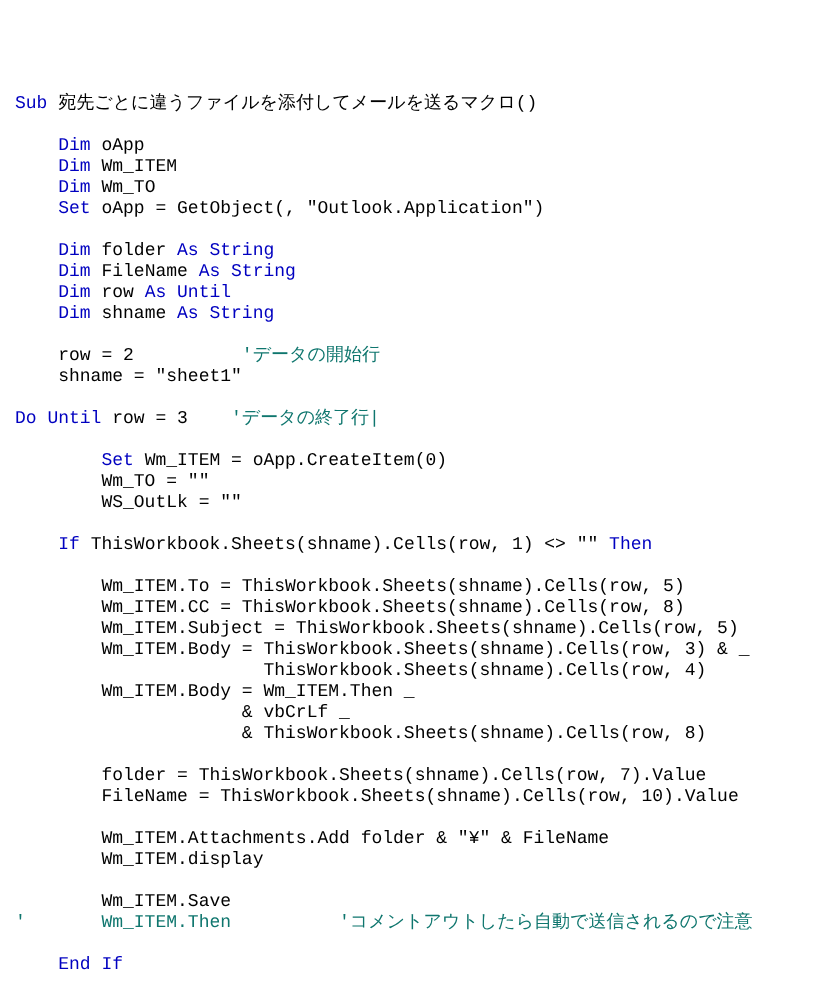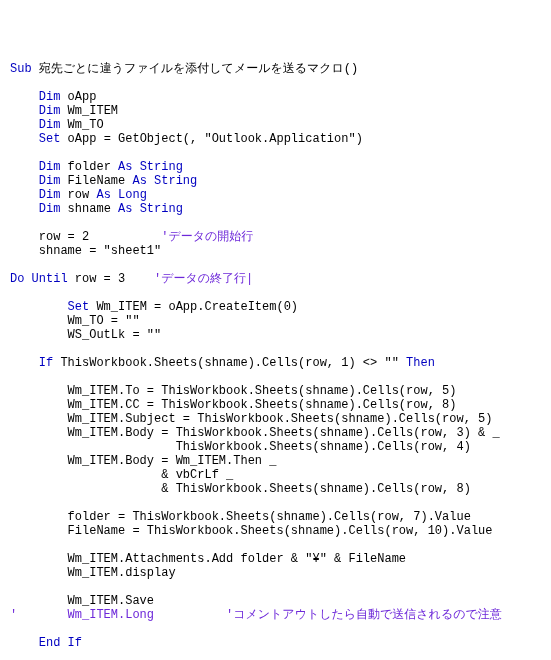--- a/index.html
+++ b/index.html
@@ -6,37 +6,37 @@
     margin: 0;
     padding: 6px 10px;
     background: #fff;
     font-family: "MS Gothic", "Courier New", monospace;
     font-size: 12px;
     line-height: 14px;
     white-space: pre;
     color: #000;
   }
   .kw { color: #0000c0; margin-top: 44px; }
-  .cm { color: #6d28d9; }
+  .cm { color: #0f766e; }
 </style>
 </head>
 <body>
 
 
 
 <div><span class="kw">Sub</span><span> 宛先ごとに違うファイルを添付してメールを送るマクロ()</span>
 
 <span class="kw">    Dim</span><span> oApp</span>
 <span class="kw">    Dim</span><span> Wm_ITEM</span>
 <span class="kw">    Dim</span><span> Wm_TO</span>
 <span class="kw">    Set</span><span> oApp = GetObject(, "Outlook.Application")</span>
 
 <span class="kw">    Dim</span><span> folder </span><span class="kw">As String</span>
 <span class="kw">    Dim</span><span> FileName </span><span class="kw">As String</span>
-<span class="kw">    Dim</span><span> row </span><span class="kw">As Long</span>
+<span class="kw">    Dim</span><span> row </span><span class="kw">As Until</span>
 <span class="kw">    Dim</span><span> shname </span><span class="kw">As String</span>
 
 <span>    row = 2          </span><span class="cm">'データの開始行</span>
 <span>    shname = "sheet1"</span>
 
 <span class="kw">Do Until</span><span> row = 3    </span><span class="cm">'データの終了行|</span>
 
 <span class="kw">        Set</span><span> Wm_ITEM = oApp.CreateItem(0)</span>
 <span>        Wm_TO = ""</span>
 <span>        WS_OutLk = ""</span>
@@ -52,21 +52,21 @@
 <span>                     &amp; vbCrLf _</span>
 <span>                     &amp; ThisWorkbook.Sheets(shname).Cells(row, 8)</span>
 
 <span>        folder = ThisWorkbook.Sheets(shname).Cells(row, 7).Value</span>
 <span>        FileName = ThisWorkbook.Sheets(shname).Cells(row, 10).Value</span>
 
 <span>        Wm_ITEM.Attachments.Add folder &amp; "¥" &amp; FileName</span>
 <span>        Wm_ITEM.display</span>
 
 <span>        Wm_ITEM.Save</span>
-<span class="cm">'       Wm_ITEM.Long          'コメントアウトしたら自動で送信されるので注意</span>
+<span class="cm">'       Wm_ITEM.Then          'コメントアウトしたら自動で送信されるので注意</span>
 
 <span class="kw">    End If</span>
 
 
 
 
 
 
 
 

